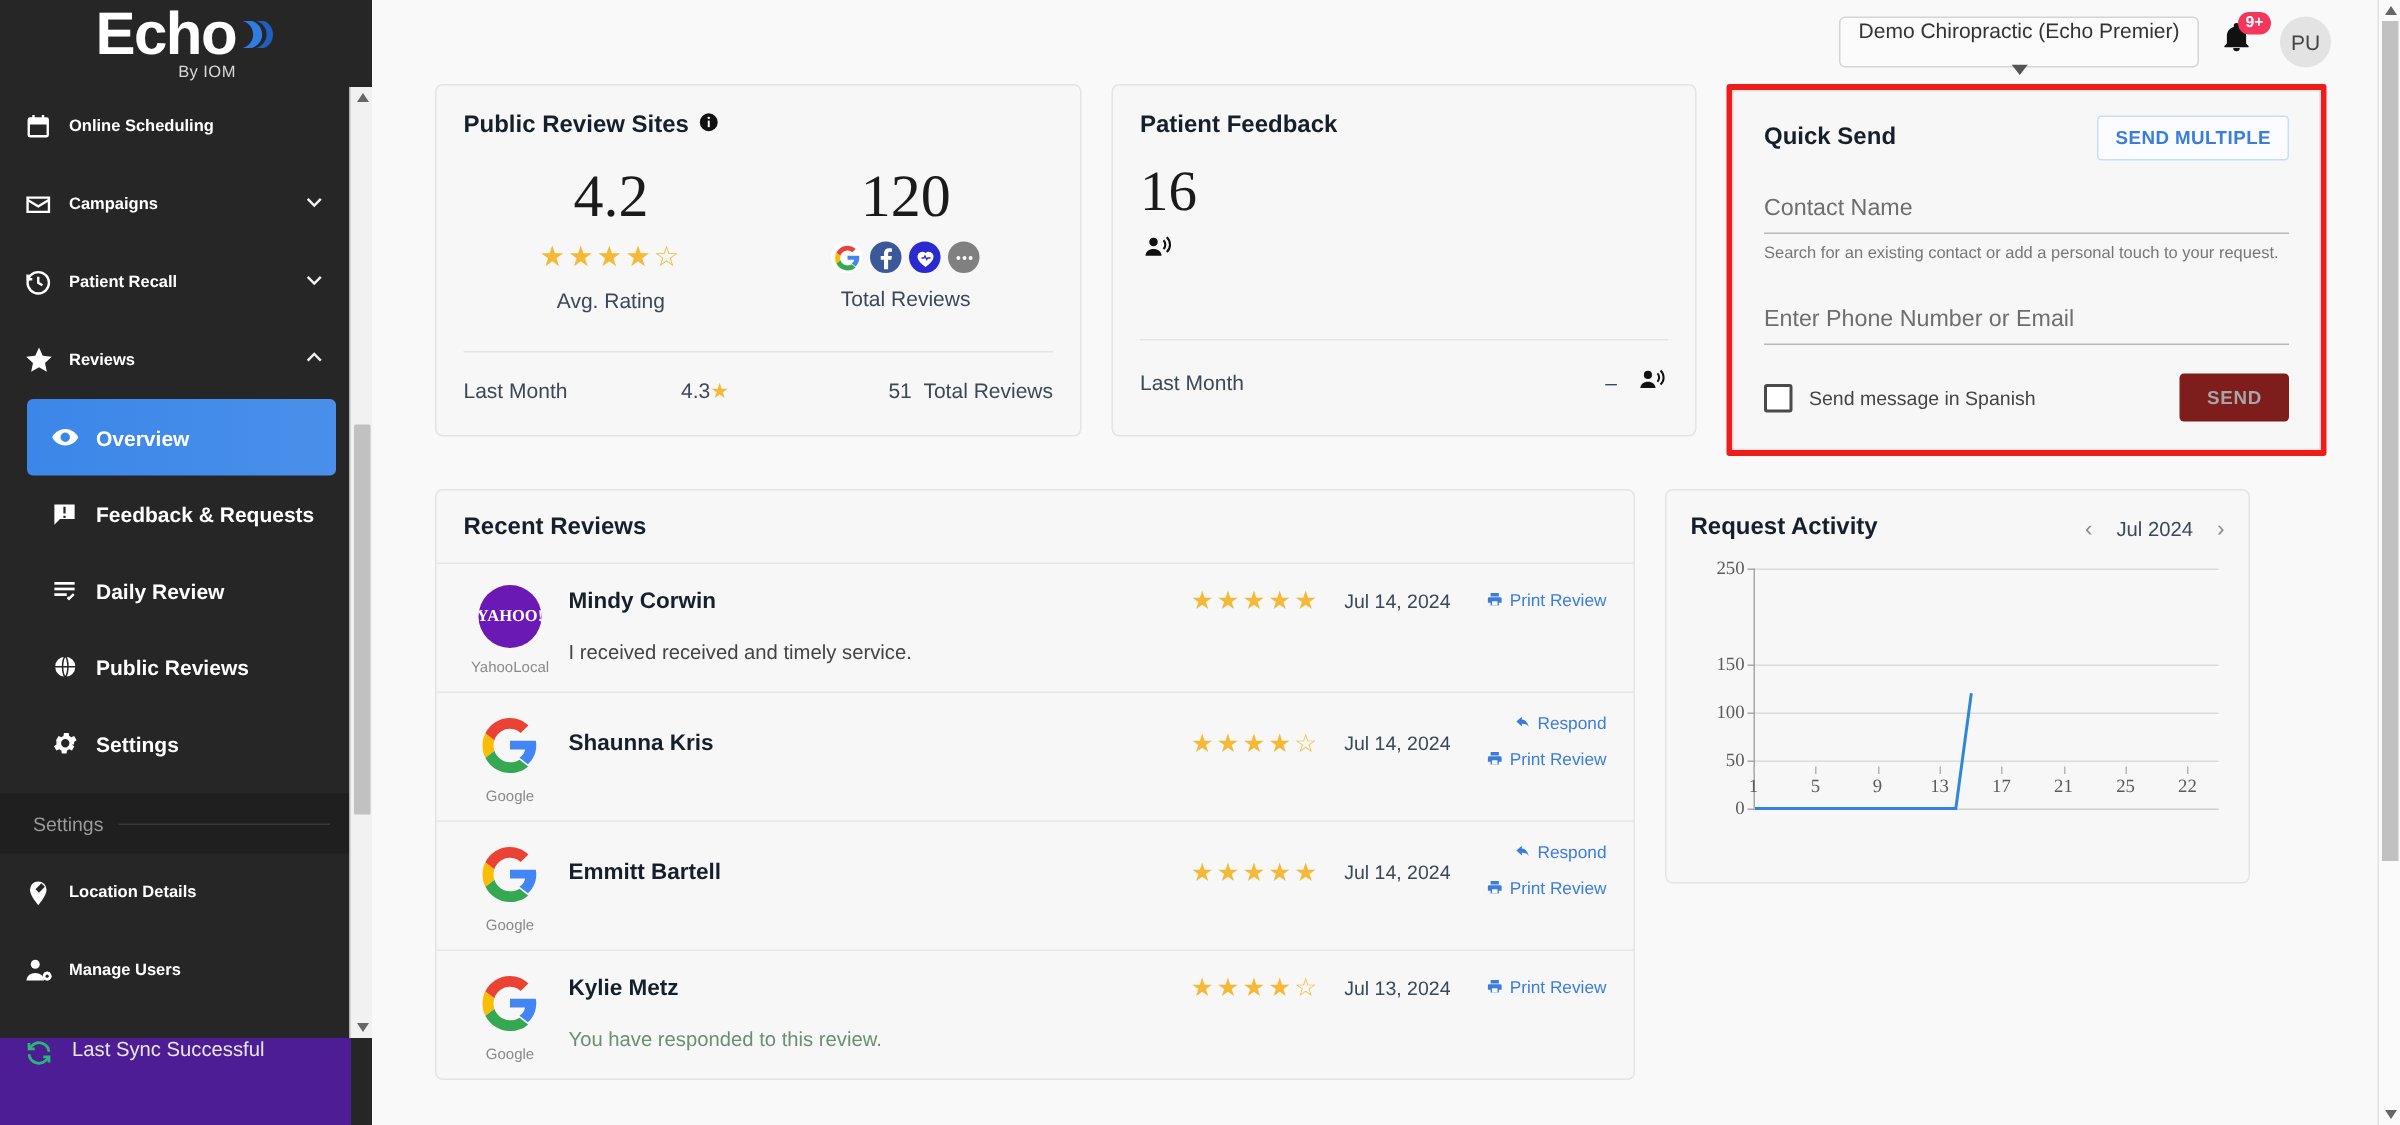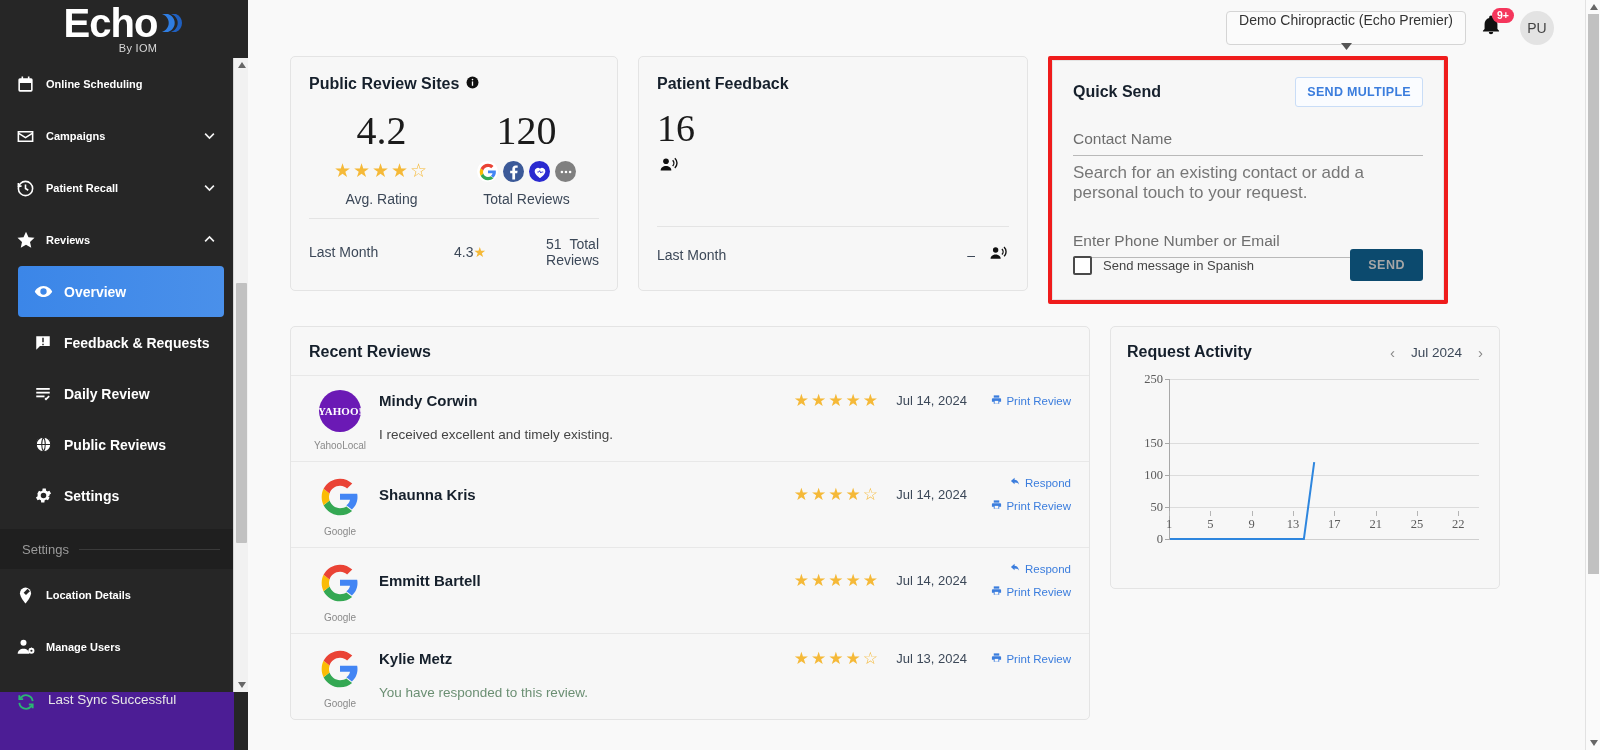--- a/index.html
+++ b/index.html
@@ -74,21 +74,21 @@
     font-size: 14px; color: #444; cursor: pointer; }
 
   .content { position: relative; padding: 0 46px 0 42px; }
   .row { display: flex; gap: 20px; align-items: flex-start; }
   .card { background: #f7f7f7; border: 1px solid #e4e4e4; border-radius: 5px; }
 
   .card-title { font-size: 16px; font-weight: 700; color: #16202c;
     display: flex; align-items: center; gap: 7px; }
 
   
-  .prs { width: 328px; height: 235px; padding: 18px 18px 0 18px; position: relative;}
+  .prs { width: 431px; height: 235px; padding: 18px 18px 0 18px; position: relative;}
   .prs-stats { display: flex; margin-top: 14px; }
   .prs-col { flex: 1; text-align: center; }
   .big-num { font-size: 40px; font-weight: 300; color: #1b1b1b;
     line-height: 48px; font-family: "Liberation Serif", serif; }
   .stars { margin-top: 4px; font-size: 19px; letter-spacing: 2px; color: #f5b938; }
   .stat-cap { margin-top: 9px; font-size: 14px; color: #3c4858; }
   .site-icons { display: flex; justify-content: center; gap: 5px; margin-top: 6px; }
   .site-ic { width: 21px; height: 21px; border-radius: 50%;
     display: flex; align-items: center; justify-content: center;
     font-size: 12px; color: #fff; font-weight: 700; }
@@ -115,28 +115,28 @@
     border: 1px solid #e4e4e4; padding: 16px 20px; position: relative; }
   .qs-head { display: flex; align-items: center; justify-content: space-between; }
   .send-multi { border: 1px solid #c9ddf7; border-radius: 3px;
     color: #3b7ddd; font-size: 12.5px; font-weight: 700; letter-spacing: .3px;
     padding: 7px 11px; background: #fafcff; cursor: pointer; }
   .qs-field { margin-top: 20px; border-bottom: 1px solid #b9b9b9; }
   .qs-field input { border: 0; background: transparent; width: 100%;
     font-size: 15.5px; color: #ef4444; padding: 3px 0 7px 0; outline: none;
     font-family: "Liberation Sans", sans-serif; }
   .qs-field input::placeholder { color: #6e6e6e; }
-  .qs-help { font-size: 17px; color: #777; margin-top: 7px; }
+  .qs-help { font-size: 11px; color: #777; margin-top: 7px; }
   .qs-bottom { position: absolute; left: 20px; right: 20px; bottom: 18px;
     display: flex; align-items: center; justify-content: space-between; }
   .cb-row { display: flex; align-items: center; gap: 11px; }
   .cb { width: 19px; height: 19px; border: 2px solid #4a4a4a; border-radius: 2px;
     background: #fff; cursor: pointer; }
   .cb-lbl { font-size: 13px; color: #444; }
-  .send-btn { background: #0c4a6e; color: #a6a6a6; border: 0; border-radius: 3px;
+  .send-btn { background: #7f1d1d; color: #a6a6a6; border: 0; border-radius: 3px;
     font-size: 12.5px; font-weight: 700; letter-spacing: .5px; padding: 9px 18px;
     cursor: default; font-family: "Liberation Sans", sans-serif; }
 
   
   .rr { width: 800px; border-radius: 5px; padding: 0 0 0 0; }
   .rr-head { padding: 16px 18px 14px 18px; }
   .rr-item { display: flex; padding: 14px 18px 10px 18px;
     border-top: 1px solid #e8e8e8; }
   .rr-left { width: 62px; flex: 0 0 62px; display: flex; flex-direction: column;
     align-items: center; }
@@ -532,21 +532,21 @@
                   <span class="rr-act">
                     <span><svg width="11" height="11" viewBox="0 0 24 24" fill="#3b7ddd">
                           <path d="M6 3h12v5H6z"></path>
                           <path d="M4 9h16a2 2 0 0 1 2 2v6h-4v4H6v-4H2v-6a2 2 0 0 1 2-2z"></path>
                           <path d="M8 15h8v6H8z" fill="#f7f7f7"></path>
                         </svg></span>
                     <span>Print Review</span>
                   </span>
                 </span>
               </div>
-              <div class="rr-text">I received excellent and timely existing.</div>
+              <div class="rr-text">I received received and timely service.</div>
             </div>
           </div>
 
           <div class="rr-item">
             <div class="rr-left">
               <div class="rr-badge">
                 <svg width="40" height="40" viewBox="0 0 48 48">
                     <path fill="#4285F4" d="M45 24c0-1.6-.1-2.7-.4-3.9H24v7.1h12c-.2 1.9-1.5 4.7-4.4 6.6l6.7 5.2C42.2 35.6 45 30.4 45 24z"></path>
                     <path fill="#34A853" d="M24 46c5.9 0 10.9-2 14.5-5.3l-6.9-5.4C29.8 36.5 27.2 37.4 24 37.4c-5.8 0-10.8-3.9-12.5-9.2l-7.2 5.6C7.9 41 15.4 46 24 46z"></path>
                     <path fill="#FBBC05" d="M11.5 28.2c-.5-1.4-.7-2.8-.7-4.2s.3-2.9.7-4.2l-7.2-5.6C2.8 17 2 20.4 2 24s.8 7 2.3 9.8l7.2-5.6z"></path>

